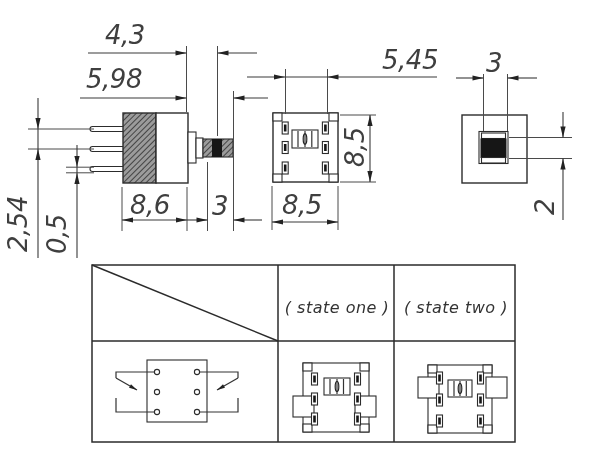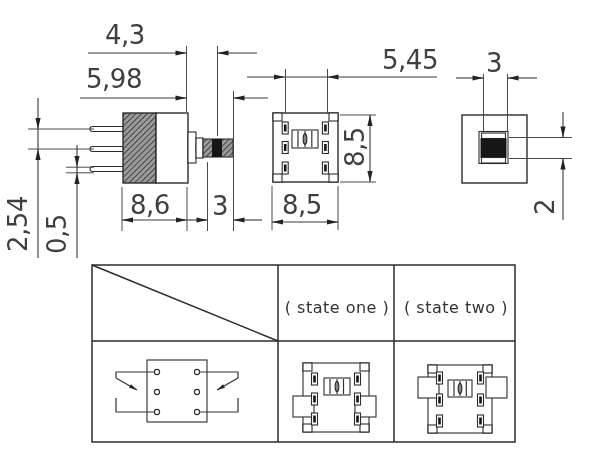--- a/index.html
+++ b/index.html
@@ -1,18 +1,19 @@
 <!DOCTYPE html>
 <html><head>
 <meta charset="utf-8">
 <style>
   html,body{margin:0;padding:0;background:#ffffff;}
   .canvas{
     position:relative;width:612px;height:462px;background:#ffffff;overflow:hidden;
     font-family:"DejaVu Sans", sans-serif;
+    font-style:italic;
   }
   svg{display:block;}
   .s  {stroke:#2c2c2c;stroke-width:1.4;fill:#ffffff;}
   .s2 {stroke:#2c2c2c;stroke-width:1.1;fill:#ffffff;}
   .ext{stroke:#4a4a4a;stroke-width:1;fill:none;}
   .dl {stroke:#3a3a3a;stroke-width:1.1;fill:none;}
   .ah {fill:#222222;stroke:none;}
   .wire{stroke:#333333;stroke-width:1.2;fill:none;}
   .dark{fill:#161616;stroke:none;}
   .tbl{stroke:#2b2b2b;stroke-width:1.5;fill:none;}

